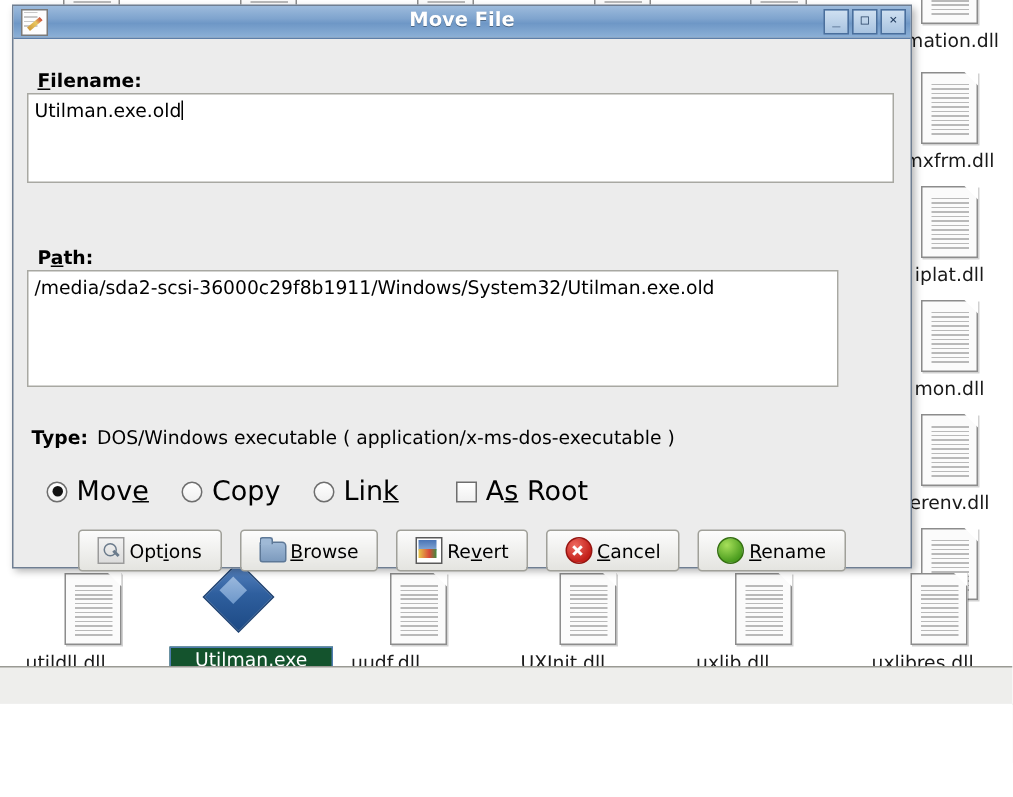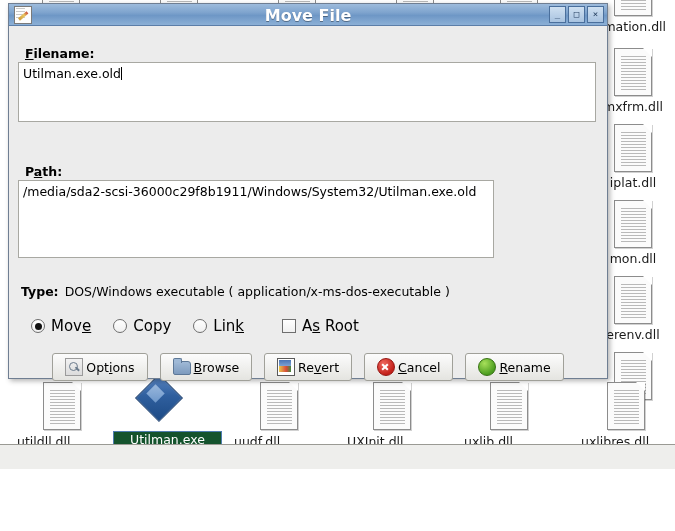--- a/index.html
+++ b/index.html
@@ -135,21 +135,21 @@
   .titlebar {
     position: relative;
     height: 21px;
     background: linear-gradient(to bottom, #9dbbdc 0%, #7fa4ce 40%, #6e97c6 55%, #8cb0d6 100%);
     border-bottom: 1px solid #5c7ea8;
     display: flex; align-items: center;
   }
   .title-text {
     position: absolute; left: 0; right: 0; top: 2px;
     text-align: center;
-    font-size: 16px; font-weight: bold;
+    font-size: 13px; font-weight: bold;
     color: #ffffff;
     text-shadow: 0 1px 0 rgba(0,0,0,0.35);
     pointer-events: none;
   }
   .win-icon {
     position: relative;
     margin-left: 5px;
     width: 16px; height: 16px;
     background: #fdfdfd;
     border: 1px solid #7a7a7a;
@@ -214,21 +214,21 @@
   .type-row {
     position: absolute; left: 12px; top: 258px;
     font-size: 12.5px; color: #000;
   }
   .type-row .k { font-weight: bold; }
   .type-row .v { margin-left: 6px; }
 
   .opt-row {
     position: absolute; left: 22px; top: 291px;
     display: flex; align-items: center;
-    font-size: 15px; color: #000;
+    font-size: 18px; color: #000;
   }
   .opt { display: flex; align-items: center; margin-right: 22px; }
   .radio {
     width: 12px; height: 12px; border-radius: 50%;
     border: 1px solid #6e6e6e;
     background: linear-gradient(to bottom,#ffffff,#f0f0f0);
     margin-right: 6px;
     position: relative;
     flex: none;
   }
@@ -485,21 +485,21 @@
         <div class="win-btn">×</div>
       </div>
     </div>
 
     <div class="dlg-body">
 
       <div class="section-label" style="left:16px; top:20px;"><u>F</u><span>i</span><span>lename:</span></div>
       <div class="ta" style="left:9px; top:36px; width:578px; height:60px;"><span>Utilman.exe.old</span><span class="caret"></span></div>
 
       <div class="section-label" style="left:16px; top:138px;"><span>P</span><u><span>a</span></u><span>th:</span></div>
-      <div class="ta" style="left:9px; top:154px; width:476px; height:78px;"><span>/media/sda2-scsi-36000c29f8b1911/Windows/System32/Utilman.exe.old</span></div>
+      <div class="ta" style="left:9px; top:154px; width:541px; height:78px;"><span>/media/sda2-scsi-36000c29f8b1911/Windows/System32/Utilman.exe.old</span></div>
 
       <div class="type-row">
         <span class="k">Type:</span><span class="v">DOS/Windows executable ( application/x-ms-dos-executable )</span>
       </div>
 
       <div class="opt-row">
         <label class="opt">
           <span class="radio on"></span>
           <span>Mov<u>e</u></span>
         </label>

